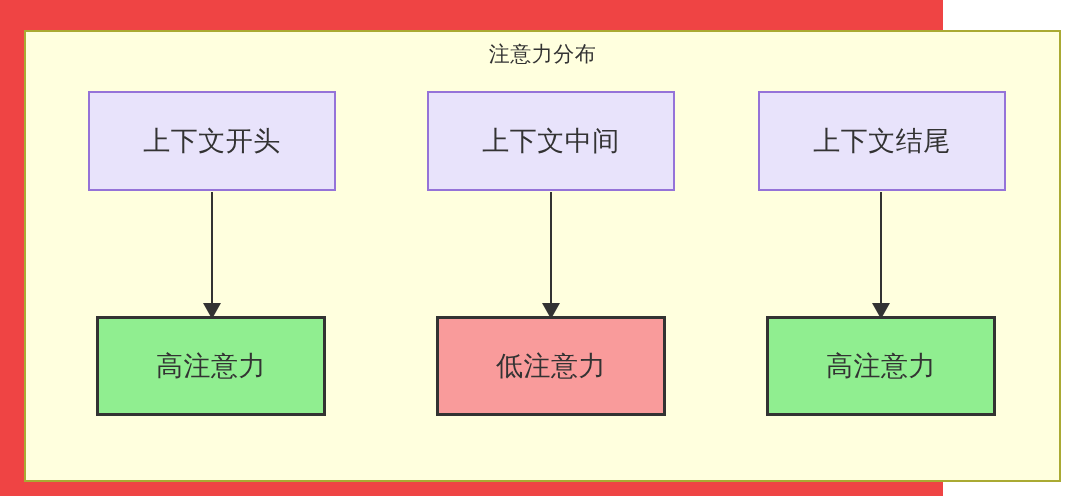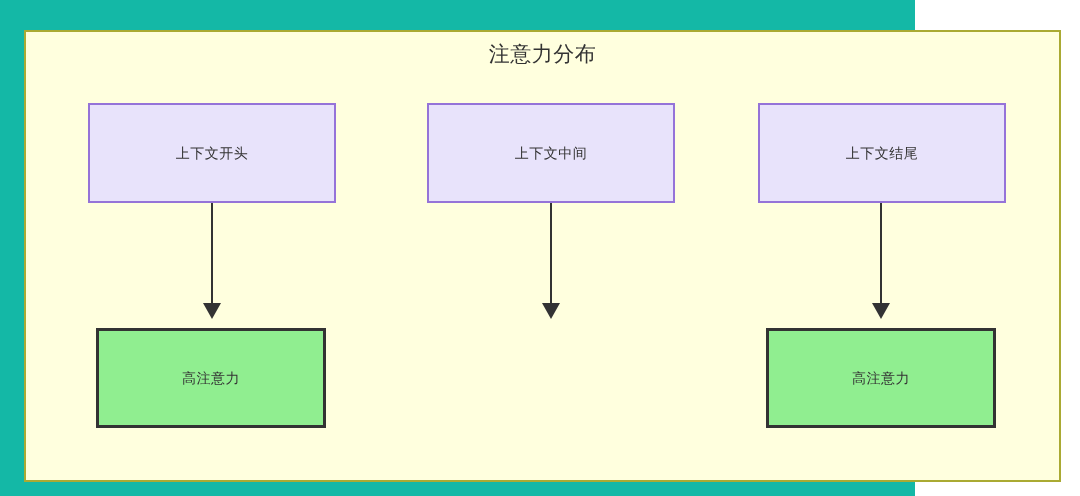--- a/index.html
+++ b/index.html
@@ -11,21 +11,22 @@
     width: 1080px;
     height: 496px;
     font-family: "Liberation Sans", "DejaVu Sans", sans-serif;
     overflow: hidden;
   }
 
   #canvas {
     position: relative;
     width: 915px;
     height: 496px;
-    background: #14b8a6;
+    background: #ef4444;
+    padding-left: 28px;
   }
 
   
   .subgraph {
     position: absolute;
     left: 24px;
     top: 30px;
     width: 1037px;
     height: 452px;
     background: #ffffde;
@@ -47,25 +48,24 @@
   }
 
   
   .node {
     position: absolute;
     box-sizing: border-box;
     display: flex;
     align-items: center;
     justify-content: center;
     color: #333333;
-    font-size: 14px;
+    font-size: 27px;
     line-height: 1;
     white-space: nowrap;
     letter-spacing: 0.5px;
-    margin-top: 12px;
   }
 
   .node.ctx {
     background: #e8e3fb;
     border: 2px solid #9573d8;
     width: 248px;
     height: 100px;
   }
 
   .node.attn {
@@ -123,15 +123,16 @@
     <g>
       <line x1="881" y1="192" x2="881" y2="305" stroke="#333333" stroke-width="2" marker-end="url(#arrowhead)"></line>
     </g>
   </svg>
 
   <div class="node ctx" id="ctx-0">上下文开头</div>
   <div class="node ctx" id="ctx-2">上下文结尾</div>
   <div class="node ctx" id="ctx-1">上下文中间</div>
 
   <div class="node attn high" id="attn-0">高注意力</div>
+  <div class="node attn low" id="attn-1">低注意力</div>
   <div class="node attn high" id="attn-2">高注意力</div>
 
 </div>
 
 </body></html>

